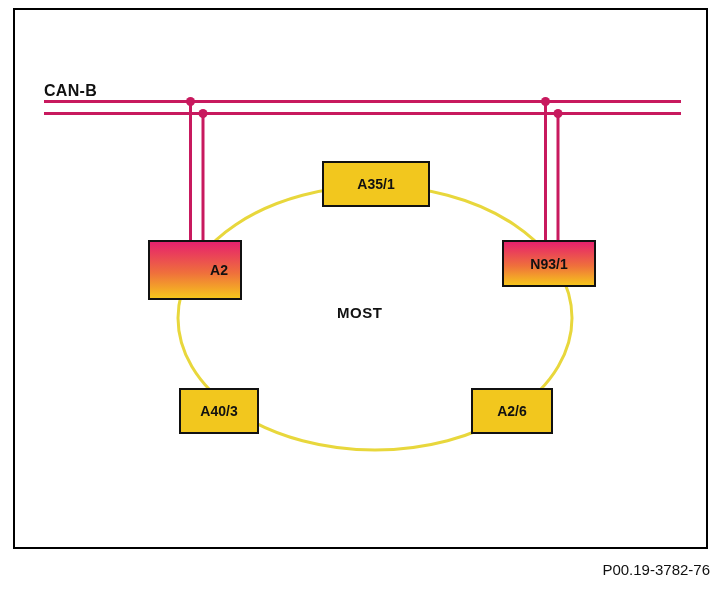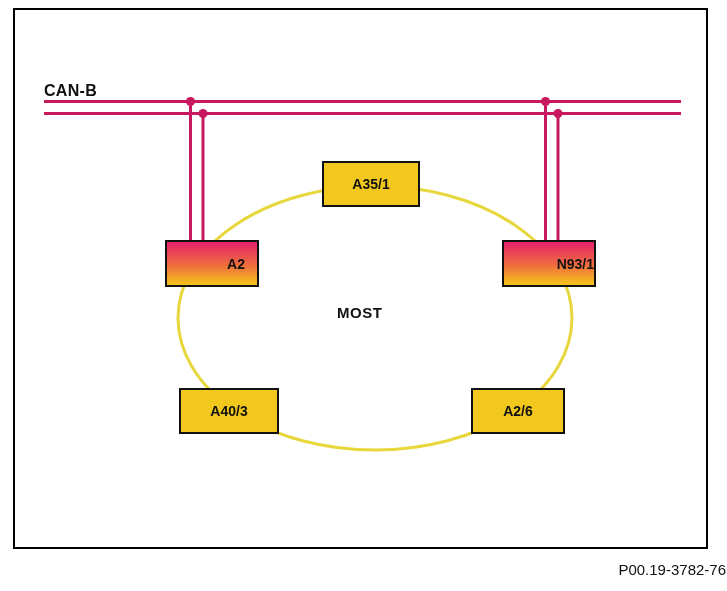--- a/index.html
+++ b/index.html
@@ -60,28 +60,28 @@
     font-size: 14px;
     font-weight: bold;
     color: #111111;
   }
   .node-yellow {
     background: #f2c71e;
   }
   .node-gradient {
     background: linear-gradient(180deg, #e6216d 0%, #ef6f3c 55%, #f6c51c 100%);
   }
-  .node-a35 { left: 322px; top: 161px; width: 98px; height: 46px; }
-  .node-a2  { left: 165px; top: 240px; width: 94px; height: 47px; padding-left: 48px; }
-  .node-n93 { left: 502px; top: 240px; width: 94px; height: 47px; justify-content: flex-end; }
-  .node-a40 { left: 179px; top: 388px; width: 100px; height: 46px; }
-  .node-a26 { left: 471px; top: 388px; width: 94px; height: 46px; }
+  .node-a35 { left: 322px; top: 161px; width: 108px; height: 46px; }
+  .node-a2  { left: 148px; top: 240px; width: 94px; height: 60px; padding-left: 48px; }
+  .node-n93 { left: 502px; top: 240px; width: 94px; height: 47px; }
+  .node-a40 { left: 179px; top: 388px; width: 80px; height: 46px; }
+  .node-a26 { left: 471px; top: 388px; width: 82px; height: 46px; }
   .part-number {
     position: absolute;
-    right: 1px;
+    right: 17px;
     top: 561px;
     font-size: 15px;
     font-weight: normal;
     color: #111111;
   }
 </style>
 </head>
 <body>
 
 <div class="frame"></div>

